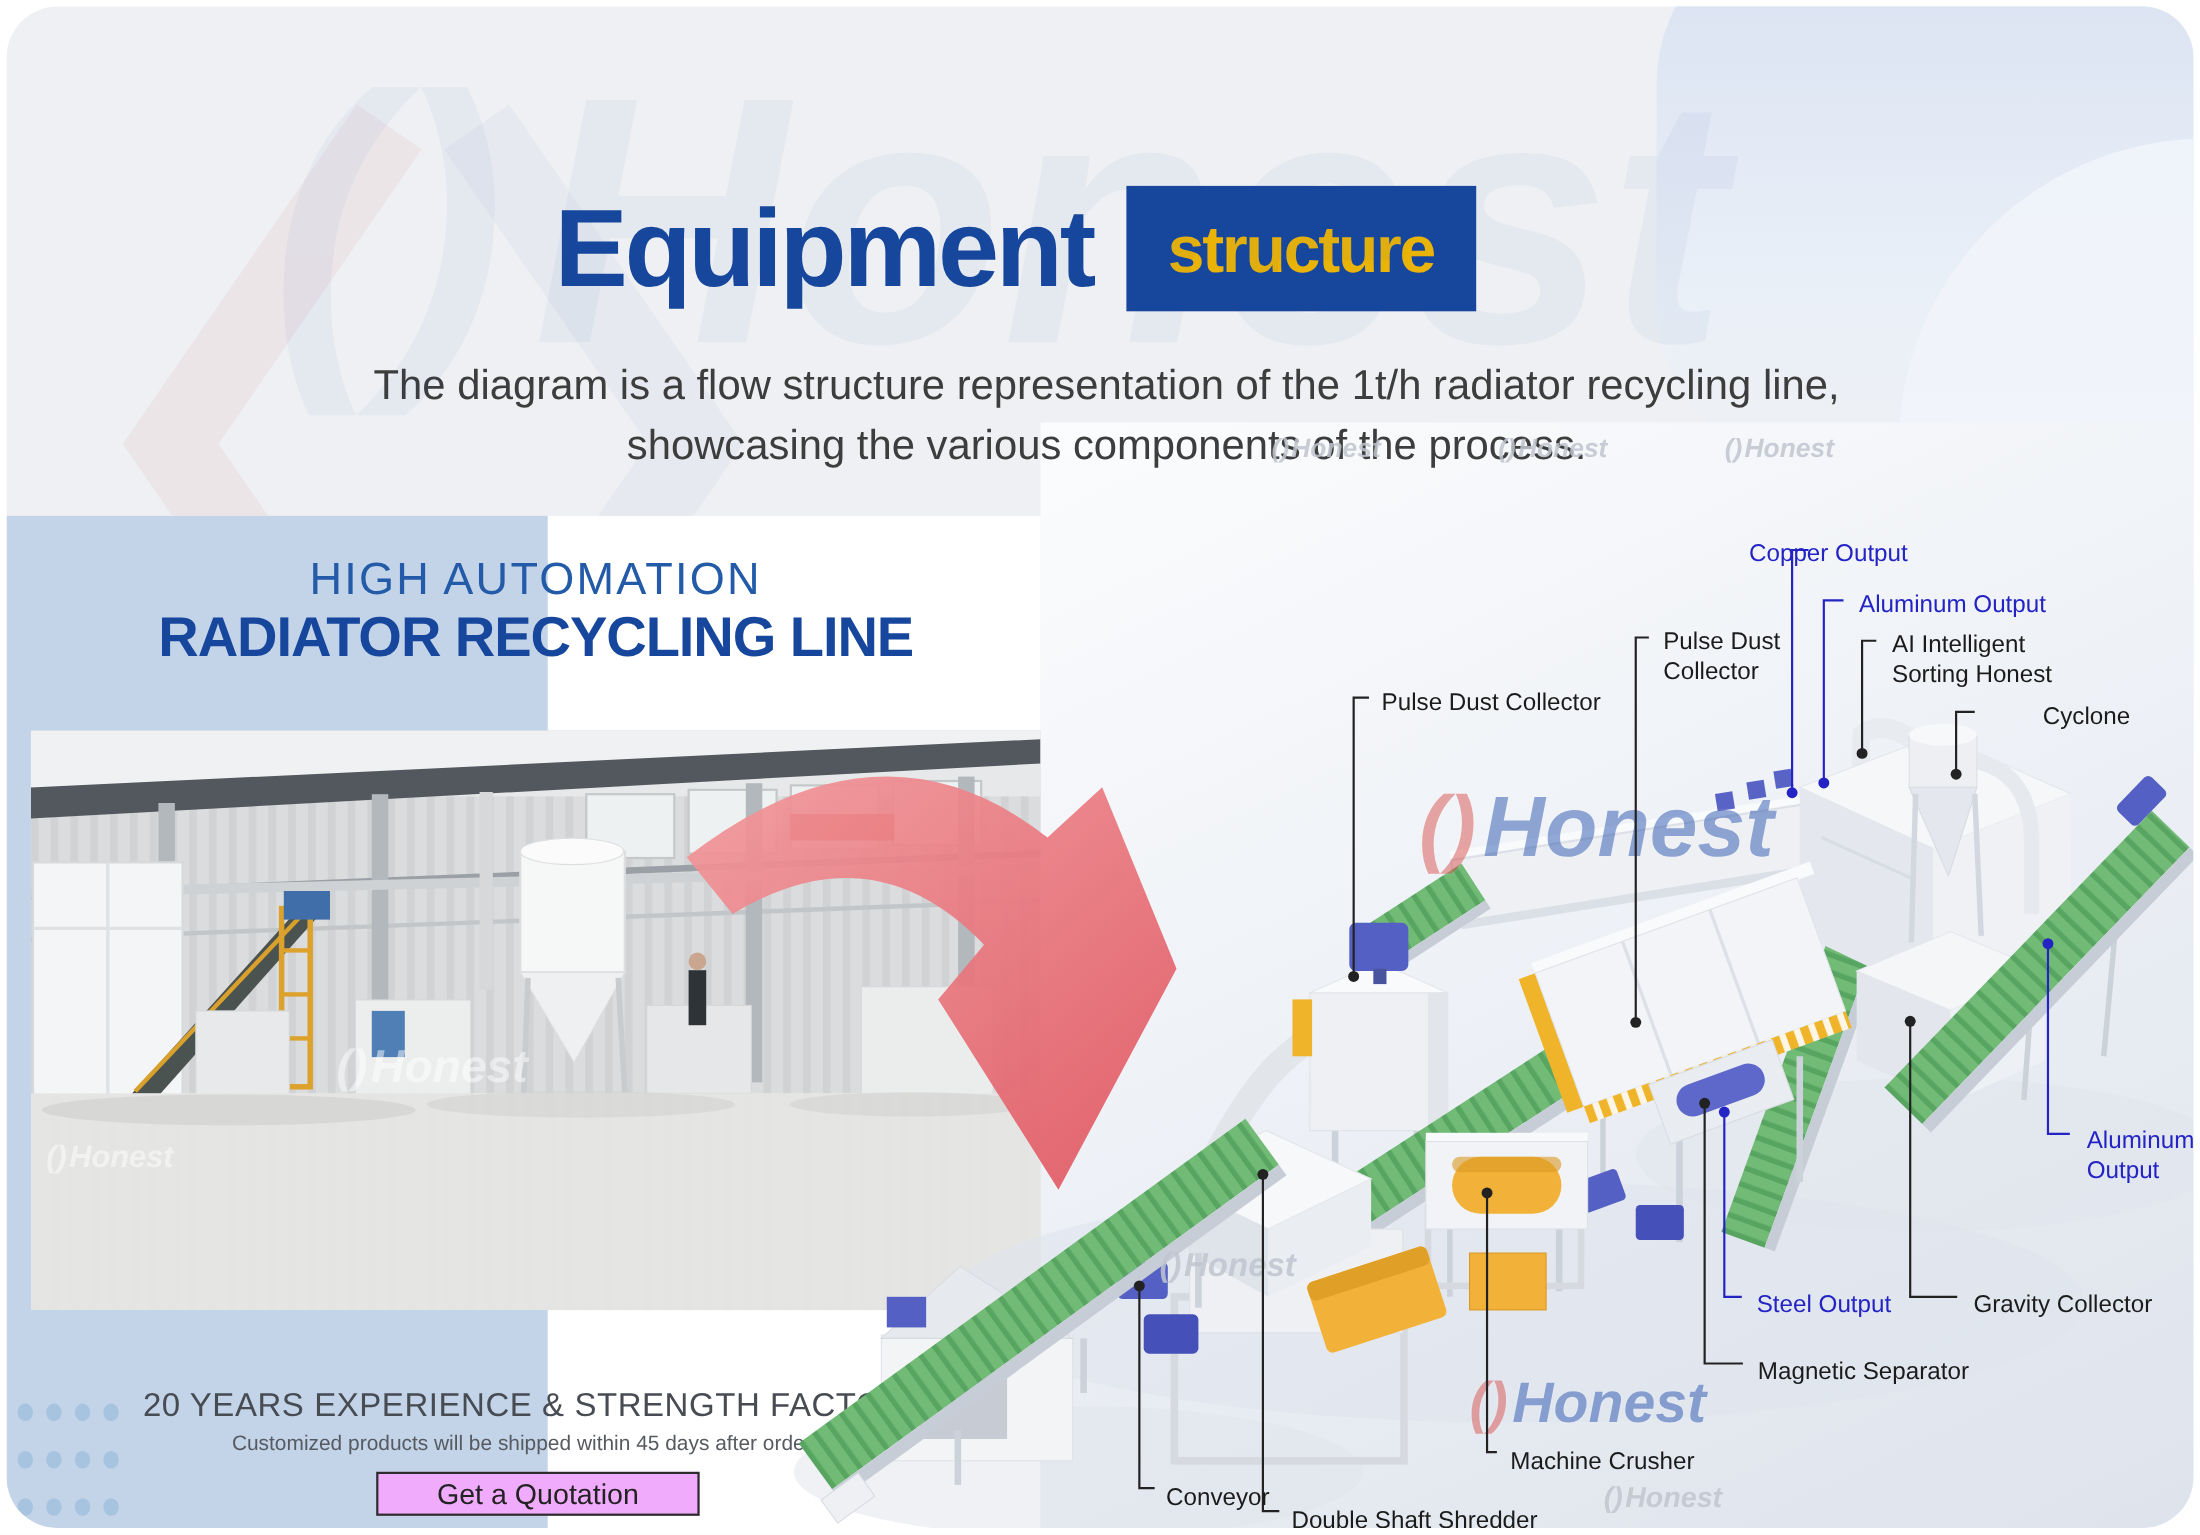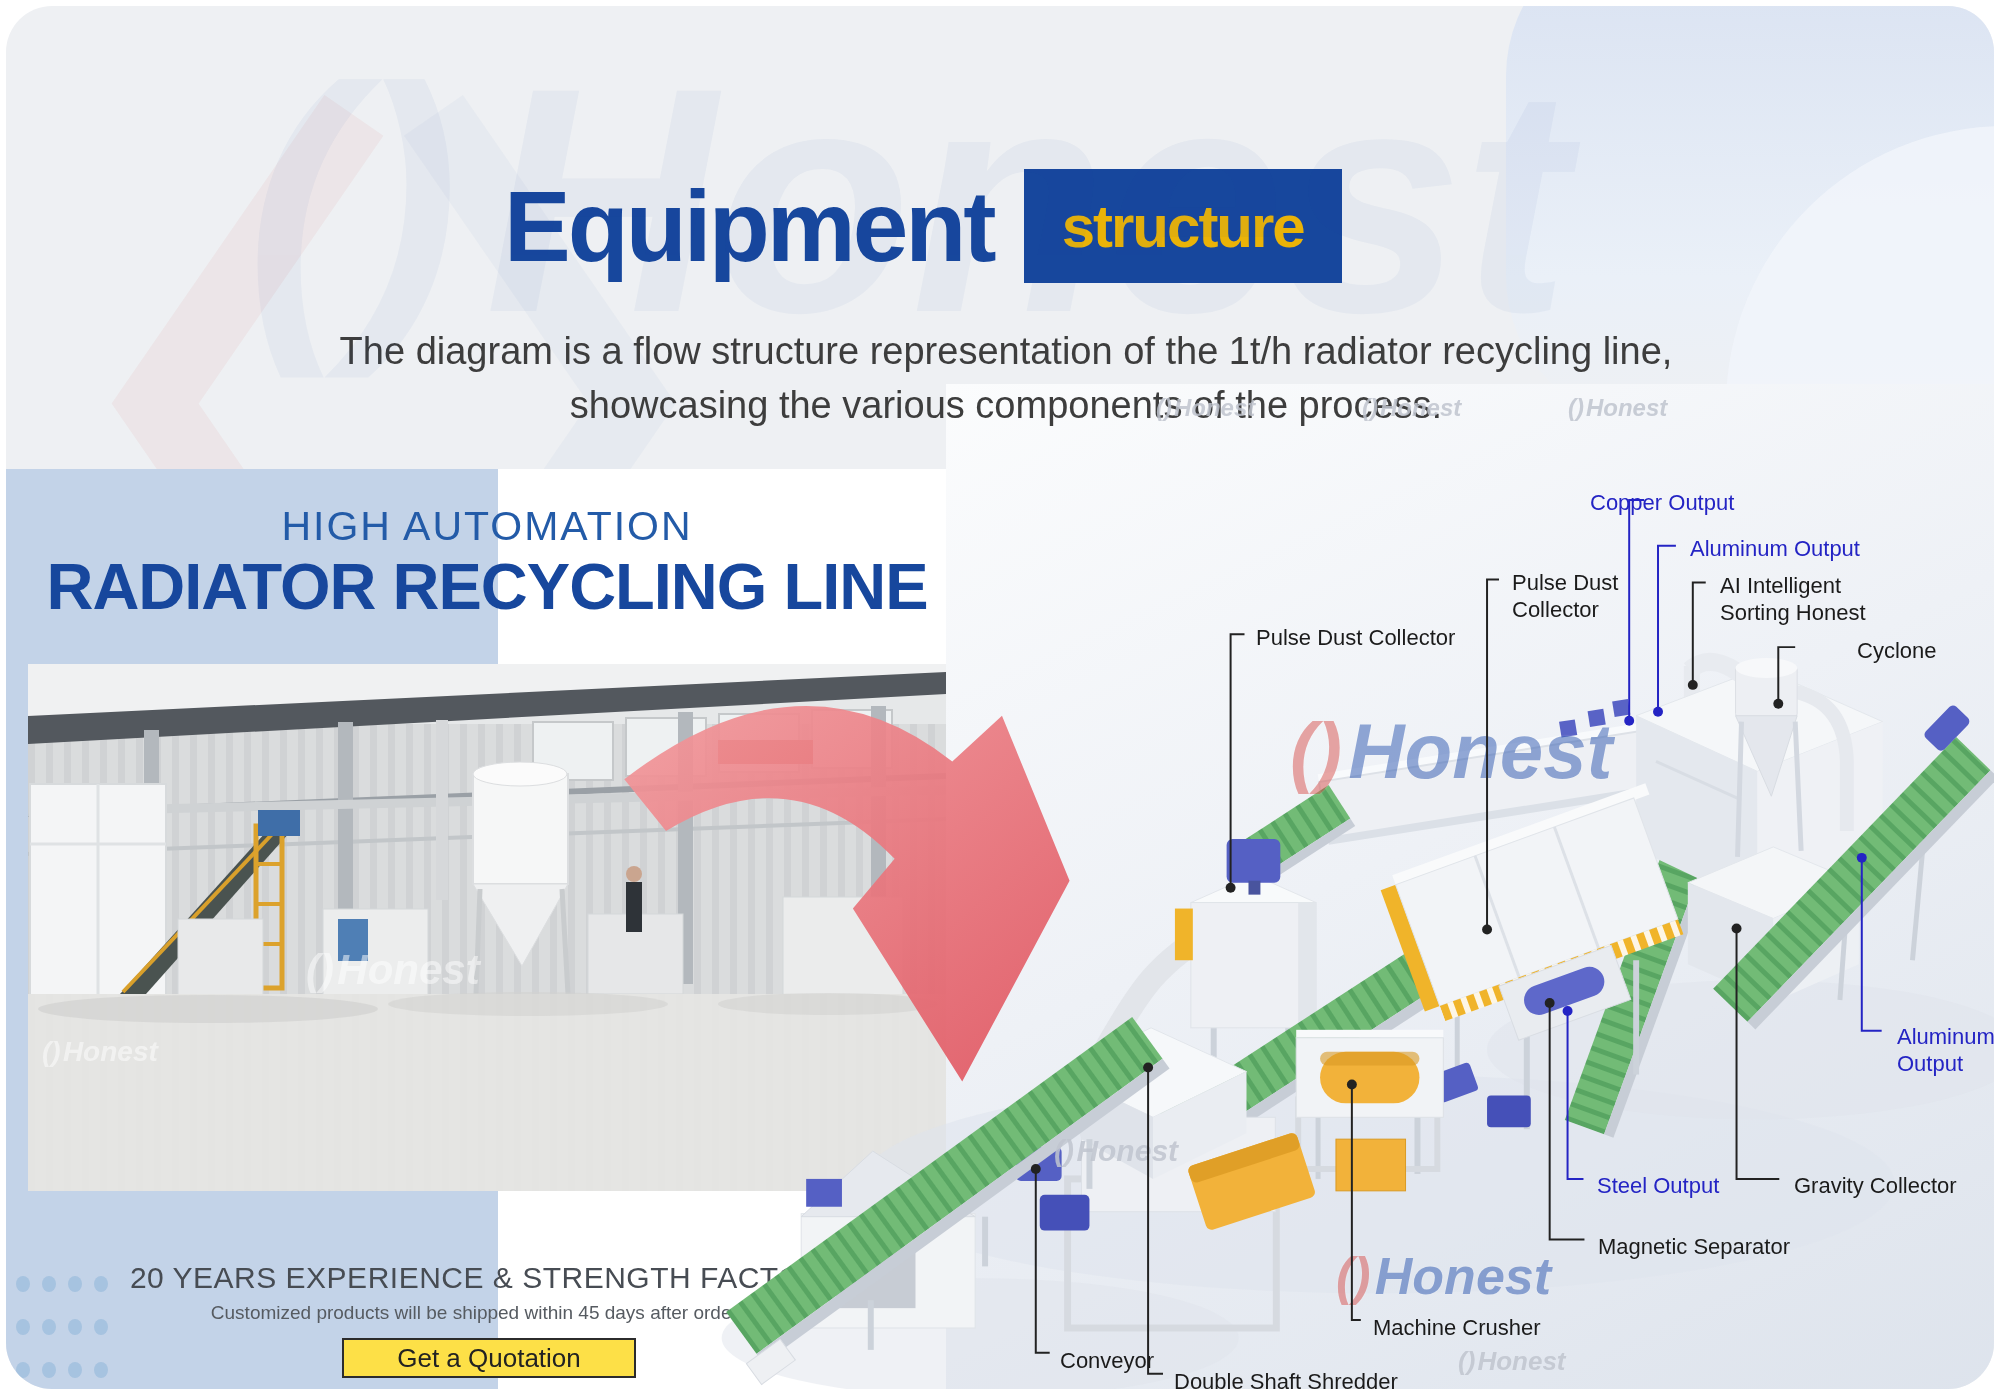--- a/index.html
+++ b/index.html
@@ -22,25 +22,25 @@
           background:linear-gradient(155deg,#fbfcfd 0%,#eef1f6 45%,#dde3ec 100%);}
 
   
   .title-row{position:absolute;left:498px;top:163px;height:114px;display:flex;align-items:flex-start;gap:30px;z-index:3;}
   .title-main{font-size:100px;font-weight:bold;color:#17479d;letter-spacing:-3px;line-height:114px;}
   .title-box{background:#17479d;height:114px;display:flex;align-items:center;padding:0 38px;}
   .title-box span{font-size:60px;font-weight:bold;color:#eab308;letter-spacing:-2px;}
   .subtitle{position:absolute;left:0;top:318px;width:2000px;text-align:center;z-index:3;
             font-size:38px;color:#3d3d3d;line-height:54px;}
   .kicker{top:497px;font-size:41px;color:#235ba8;letter-spacing:2px;position:absolute;width:918px;left:22px;z-index:3;text-align:center;}
-  .heading{top:543px;font-size:65px;font-weight:bold;color:#17479d;letter-spacing:-1px;position:absolute;width:918px;left:22px;z-index:3;text-align:center;}
+  .heading{top:543px;font-size:51px;font-weight:bold;color:#17479d;letter-spacing:-1px;position:absolute;width:918px;left:22px;z-index:3;text-align:center;}
   .photo{position:absolute;left:22px;top:658px;width:918px;height:527px;z-index:3;overflow:hidden;background:#dfe0e1;}
   .experience{position:absolute;left:22px;top:1255px;width:918px;text-align:center;font-size:30px;color:#474c53;letter-spacing:.5px;z-index:3;}
   .note{position:absolute;left:22px;top:1296px;width:918px;text-align:center;font-size:19px;color:#565b61;z-index:3;}
-  .cta{position:absolute;left:336px;top:1332px;width:294px;height:40px;background:#fde047;border:2px solid #2c2c2c;
+  .cta{position:absolute;left:336px;top:1332px;width:294px;height:40px;background:#f0abfc;border:2px solid #2c2c2c;
        display:flex;align-items:center;justify-content:center;font-size:26px;color:#222;z-index:3;cursor:pointer;}
   #dotgrid{position:absolute;left:0;top:0;z-index:3;}
   .dot{position:absolute;border-radius:50%;background:#a6c3e0;}
 
   
   #scene{position:absolute;inset:0;z-index:4;pointer-events:none;}
   #watermarks{position:absolute;inset:0;z-index:5;pointer-events:none;}
   .wm{position:absolute;font-style:italic;font-weight:bold;white-space:nowrap;}
   .wm .wm-mark{margin-right:.08em;}
   .wm-ghost{color:#1c4ea0;opacity:.045;}

